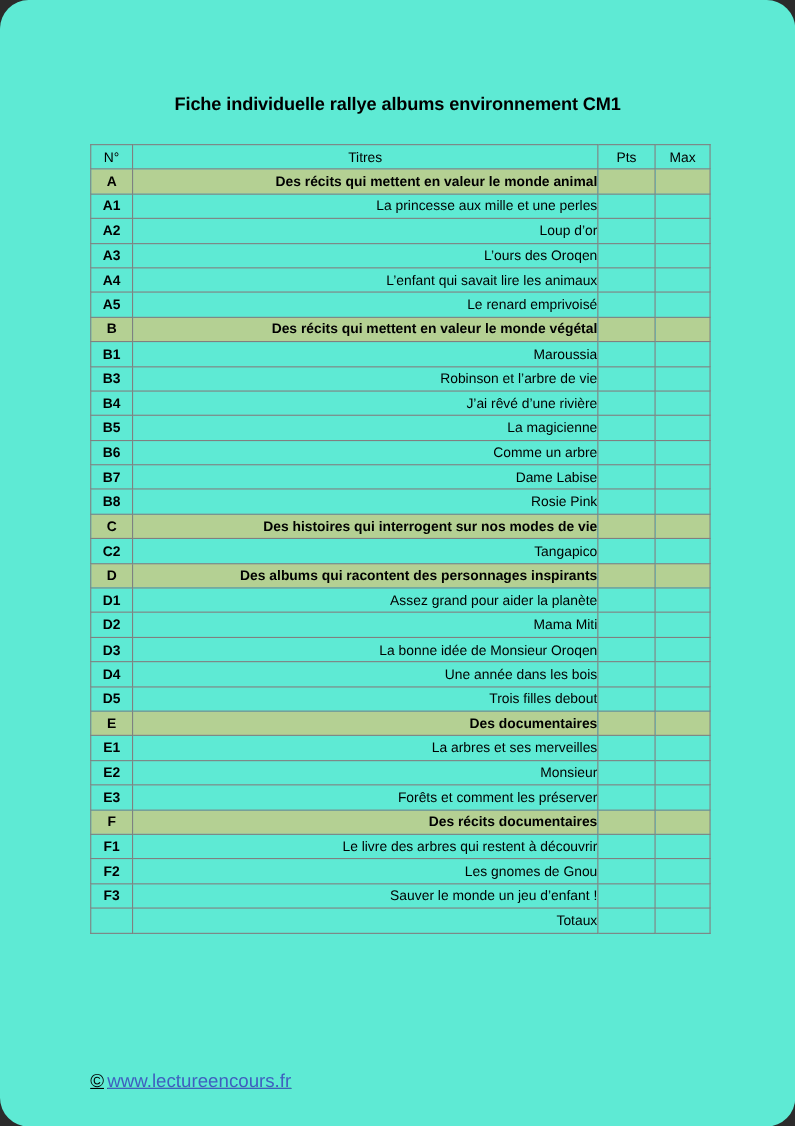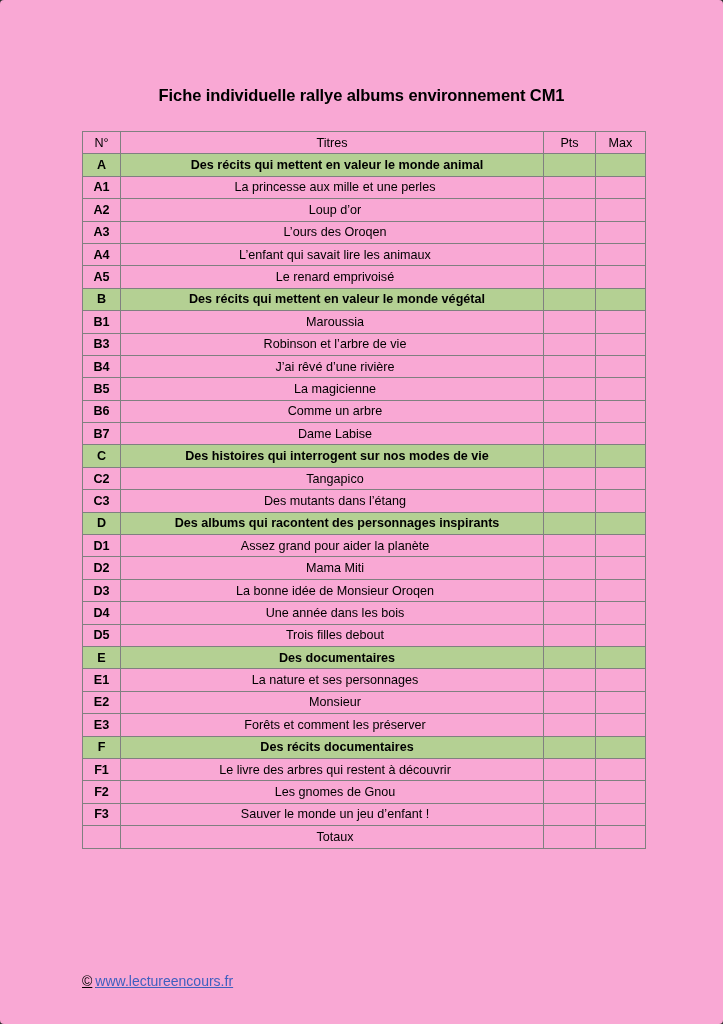--- a/index.html
+++ b/index.html
@@ -10,22 +10,22 @@
   body {
     width: 723px;
     height: 1024px;
     overflow: hidden;
     font-family: "Liberation Sans", sans-serif;
   }
   .page {
     position: relative;
     width: 723px;
     height: 1024px;
-    background: #f9a8d4;
-    border-radius: 4px;
+    background: #5eead4;
+    border-radius: 26px;
     box-sizing: border-box;
     overflow: hidden;
   }
   .doc-title {
     position: absolute;
     top: 86px;
     left: 0;
     width: 723px;
     text-align: center;
     font-size: 16.5px;
@@ -59,38 +59,38 @@
 
   .sheet-table thead td {
     text-align: center;
     font-size: 12.6px;
   }
   td.cell-num {
     text-align: center;
     font-weight: bold;
   }
   td.cell-title {
-    text-align: center;
+    text-align: right;
     padding-left: 6px;
   }
   tr.section-row > td {
     background: #b4d093;
     font-weight: bold;
   }
   tr.section-row td.cell-title {
     padding-left: 10px;
   }
   tr.totals-row td.cell-title {
     padding-left: 6px;
   }
   .footer {
     position: absolute;
     top: 973px;
     left: 82px;
-    font-size: 14px;
+    font-size: 17px;
     color: #000000;
     white-space: nowrap;
     text-decoration: underline;
   }
   .footer .copy {
     color: #000000;
   }
   .footer .site {
     color: #3f5fbf;
     text-decoration: underline;
@@ -191,38 +191,38 @@
           <td class="cell-title">Comme un arbre</td>
           <td class="cell-pts"></td>
           <td class="cell-max"></td>
         </tr>
         <tr>
           <td class="cell-num">B7</td>
           <td class="cell-title">Dame Labise</td>
           <td class="cell-pts"></td>
           <td class="cell-max"></td>
         </tr>
+        <tr>
+          <td class="cell-num">B8</td>
+          <td class="cell-title">Rosie Pink</td>
+          <td class="cell-pts"></td>
+          <td class="cell-max"></td>
+        </tr>
         <tr class="section-row">
           <td class="cell-num">C</td>
           <td class="cell-title">Des histoires qui interrogent sur nos modes de vie</td>
           <td class="cell-pts"></td>
           <td class="cell-max"></td>
         </tr>
         <tr>
           <td class="cell-num">C2</td>
           <td class="cell-title">Tangapico</td>
           <td class="cell-pts"></td>
           <td class="cell-max"></td>
         </tr>
-        <tr>
-          <td class="cell-num">C3</td>
-          <td class="cell-title">Des mutants dans l’étang</td>
-          <td class="cell-pts"></td>
-          <td class="cell-max"></td>
-        </tr>
         <tr class="section-row">
           <td class="cell-num">D</td>
           <td class="cell-title">Des albums qui racontent des personnages inspirants</td>
           <td class="cell-pts"></td>
           <td class="cell-max"></td>
         </tr>
         <tr>
           <td class="cell-num">D1</td>
           <td class="cell-title">Assez grand pour aider la planète</td>
           <td class="cell-pts"></td>
@@ -253,21 +253,21 @@
           <td class="cell-max"></td>
         </tr>
         <tr class="section-row">
           <td class="cell-num">E</td>
           <td class="cell-title">Des documentaires</td>
           <td class="cell-pts"></td>
           <td class="cell-max"></td>
         </tr>
         <tr>
           <td class="cell-num">E1</td>
-          <td class="cell-title">La nature et ses personnages</td>
+          <td class="cell-title">La arbres et ses merveilles</td>
           <td class="cell-pts"></td>
           <td class="cell-max"></td>
         </tr>
         <tr>
           <td class="cell-num">E2</td>
           <td class="cell-title">Monsieur</td>
           <td class="cell-pts"></td>
           <td class="cell-max"></td>
         </tr>
         <tr>

